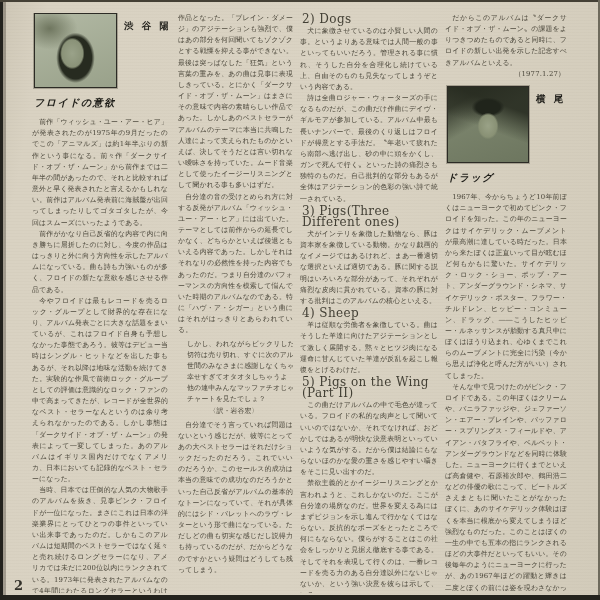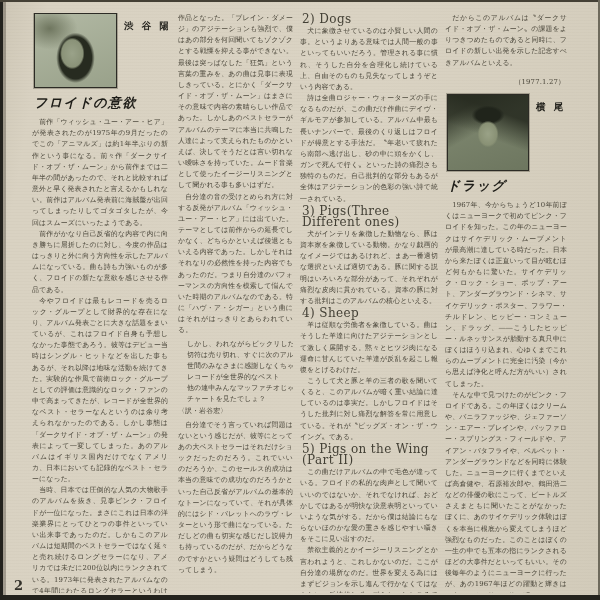--- a/index.html
+++ b/index.html
@@ -33,22 +33,22 @@
   #col4{left:445px;width:122px;}
 
   .p{margin:0;text-indent:1.05em;}
   .p.cont{text-indent:0;}
   .track{
     margin:1px 0 1px 2px;text-indent:0;text-align:left;
     font-size:12px;letter-spacing:.4px;color:#423f34;
   }
   .lyrics{margin:2px 0 1px 9px;text-align:left;}
   .lyrics div{white-space:nowrap;}
-  .credit{text-align:left;margin:0 3px 2px 0;text-indent:0;}
-  .date-line{text-align:right;margin:8px 2px 6px 0;text-indent:0;}
+  .credit{text-align:center;margin:0 3px 2px 0;text-indent:0;}
+  .date-line{text-align:right;margin:0 2px 6px 0;text-indent:0;}
 
   .author-row{display:flex;gap:7px;margin:0 0 9px 2px;align-items:flex-start;}
   .photo{
     flex:0 0 auto;border:1.5px solid #2c2b25;box-sizing:border-box;
     box-shadow:0 0 0 1px rgba(130,125,110,.6);
   }
   .photo-shibuya{
     width:83px;height:75px;
     background:
       radial-gradient(ellipse 17px 22px at 46% 54%, #9aa289 0%, #8a9278 62%, rgba(0,0,0,0) 72%),
@@ -65,21 +65,21 @@
       linear-gradient(150deg, rgba(46,50,38,.85) 0 18%, rgba(0,0,0,0) 45%),
       linear-gradient(160deg,#838c74 0%,#6d765f 100%);
   }
   .author-name{
     font-weight:bold;font-size:9.5px;letter-spacing:2.5px;
     color:#23221d;margin-top:7px;white-space:nowrap;
   }
   .section-title{
     font-family:"DejaVu Sans","Liberation Sans",sans-serif;
     font-weight:bold;font-style:italic;
-    font-size:13px;letter-spacing:1.5px;color:#1e1d18;
+    font-size:10px;letter-spacing:1.5px;color:#1e1d18;
     margin:2px 0 9px 2px;text-align:left;text-indent:0;
   }
   .page-number{
     position:absolute;left:14px;bottom:7px;
     font-size:13px;font-weight:bold;color:#33312a;
   }
 </style>
 </head>
 <body>
 
@@ -99,38 +99,37 @@
 
   </div>
 
   <div class="col" id="col2">
     <p class="p cont">作品となった。「ブレイン・ダメージ」のアジテーションも強烈で、僕はあの部分を何回聞いてもゾクゾクとする戦慄を抑える事ができない。最後は突っぱなした「狂気」という言葉の重みを、あの曲は見事に表現しきっている。とにかく「ダークサイド・オブ・ザ・ムーン」はまさにその意味で内容の素晴らしい作品であった。しかしあのベストセラーがアルバムのテーマに本当に共鳴した人達によって支えられたものかといえば、決してそうだとは言い切れない曖昧さを持っていた。ムード音楽として使ったイージーリスニングとして聞かれる事も多いはずだ。</p>
     <p class="p">自分達の音の受けとめられ方に対する反発がアルバム「ウィッシュ・ユー・アー・ヒア」には出ていた。テーマとしては前作からの延長でしかなく、どちらかといえば後退ともいえる内容であった。しかしそれはそれなりの必然性を持った内容でもあったのだ。つまり自分達のパフォーマンスの方向性を模索して悩んでいた時期のアルバムなのである。特に「ハヴ・ア・シガー」という曲にはそれがはっきりとあらわれている。</p>
     <div class="lyrics">
       <div>しかし、われながらビックリしたね</div>
       <div>切符は売り切れ、すぐに次のアルバム</div>
       <div>世間のみなさまに感謝しなくちゃ</div>
-      <div>レコードが全世界的なベスト</div>
+      <div>幸せすぎてオタオタしちゃうよ</div>
       <div>他の連中みんなマッファチオじゃない？</div>
       <div>チャートを見たでしょ？</div>
     </div>
     <div class="credit">〈訳・岩谷宏〉</div>
     <p class="p">自分達でそう言っていれば問題はないという感じだが、彼等にとってあの大ベストセラーはそれだけショックだったのだろう。これでいいのだろうか、このセールス的成功は本当の意味での成功なのだろうかといった自己反省がアルバムの基本的なトーンになっていて、それが具体的にはシド・バレットへのラヴ・レターという形で曲になっている。ただしどの曲も切実な感じだし説得力も持っているのだが、だからどうなのですかという疑問はどうしても残ってしまう。</p>
 
   </div>
 
   <div class="col" id="col3">
     <div class="track">2) Dogs</div>
     <p class="p">犬に象徴させているのは小賢しい人間の事。というよりある意味では人間一般の事といってもいいだろう。管理される事に慣れ、そうした自分を合理化し続けている上、自由そのものも見失なってしまうぞという内容である。</p>
     <p class="p">詩は全曲ロジャー・ウォーターズの手になるものだが、この曲だけ作曲にデイヴ・ギルモアが参加している。アルバム中最も長いナンバーで、最後のくり返しはフロイドが得意とする手法だ。〝年老いて疲れたら南部へ逃げ出し、砂の中に頭をかくし、ガンで死んで行く〟といった詩の痛烈さも独特のものだ。自己批判的な部分もあるが全体はアジテーション的色彩の強い詩で統一されている。</p>
     <div class="track">3) Pigs(Three Different ones)</div>
     <p class="p">犬がインテリを象徴した動物なら、豚は資本家を象徴している動物。かなり戯画的なイメージではあるけれど、まあ一番適切な選択といえば適切である。豚に関する説明はいろいろな部分があって、それぞれが痛烈な皮肉に貫かれている。資本の豚に対する批判はこのアルバムの核心といえる。</p>
     <div class="track">4) Sheep</div>
     <p class="p">羊は従順な労働者を象徴している。曲はそうした羊達に向けたアジテーションとして激しく展開する。黙々とヒツジ肉になる運命に甘んじていた羊達が反乱を起こし報復をとげるわけだ。</p>
-    <p class="p">こうして犬と豚と羊の三者の歌を聞いてくると、このアルバムが暗く重い結論に達しているのは事実だ。しかしフロイドはそうした批判に対し痛烈な解答を常に用意している。それが〝ピッグズ・オン・ザ・ウイング〟である。</p>
     <div class="track">5) Pigs on the Wing (Part II)</div>
     <p class="p">この曲だけアルバムの中で毛色が違っている。フロイドの私的な肉声として聞いていいのではないか、それでなければ、おどかしではあるが明快な決意表明といっていいような気がする。だから僕は結論にもならないほのかな愛の重さを感じやすい囁きをそこに見い出すのだ。</p>
     <p class="p">禁欲主義的とかイージーリスニングとか言われようと、これしかないのだ。ここが自分達の場所なのだ。世界を変える為にはまずビジョンを示し進んで行かなくてはならない。反抗的なポーズをとったところで何にもならない。僕らがすることはこの社会をしっかりと見据え徹底する事である。そしてそれを表現して行くのは、一番レコードを売る力のある自分達以外にないじゃないか、という強い決意を彼らは示して、いる。</p>
   </div>
 
   <div class="col" id="col4">
     <p class="p">だからこのアルバムは〝ダークサイド・オブ・ザ・ムーン〟の課題をよりつきつめたものであると同時に、フロイドの新しい出発を示した記念すべきアルバムといえる。</p>
     <div class="date-line">（1977.1.27）</div>
     <div class="author-row">
       <div class="photo photo-yokoo"></div>

